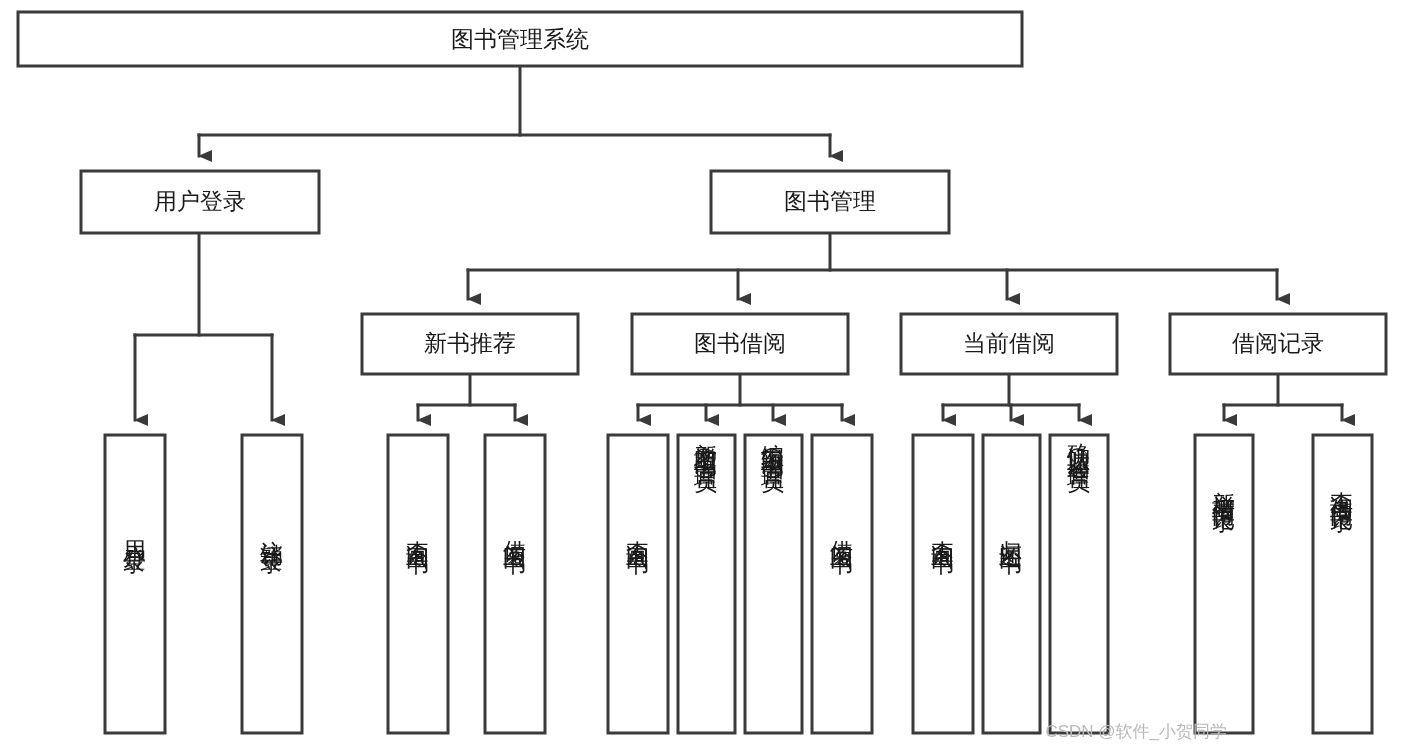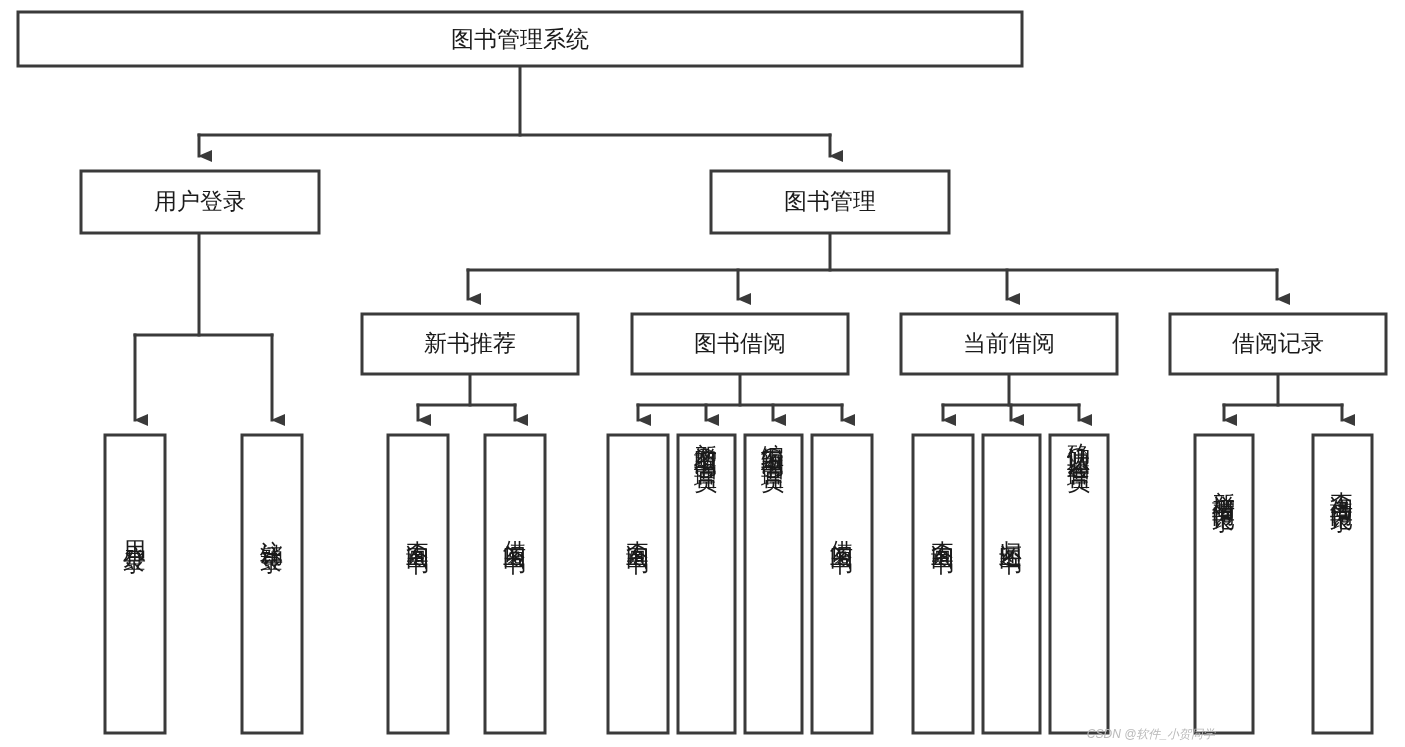--- a/index.html
+++ b/index.html
@@ -49,28 +49,27 @@
   .node-label-v {
     font-family: "Liberation Sans", "DejaVu Sans", sans-serif;
     font-size: 23px;
     fill: #1a1a1a;
     writing-mode: vertical-rl;
     text-orientation: upright;
     letter-spacing: 4px;
   }
   .watermark {
     position: absolute;
-    right: 12px;
+    right: 0;
     bottom: 4px;
     font-family: "Liberation Sans", "DejaVu Sans", sans-serif;
-    font-size: 12px;
+    font-size: 17px;
     color: #b9b9b9;
     white-space: nowrap;
     pointer-events: none;
-    font-style: italic;
   }
 </style>
 </head>
 <body>
 
 <div id="diagram-root">
 
   <svg class="flow" viewBox="0 0 1405 747">
     <defs>
       <marker id="arrow" viewBox="0 0 12 14" refX="6" refY="13" markerWidth="12" markerHeight="14" orient="auto-start-reverse" markerUnits="userSpaceOnUse">

